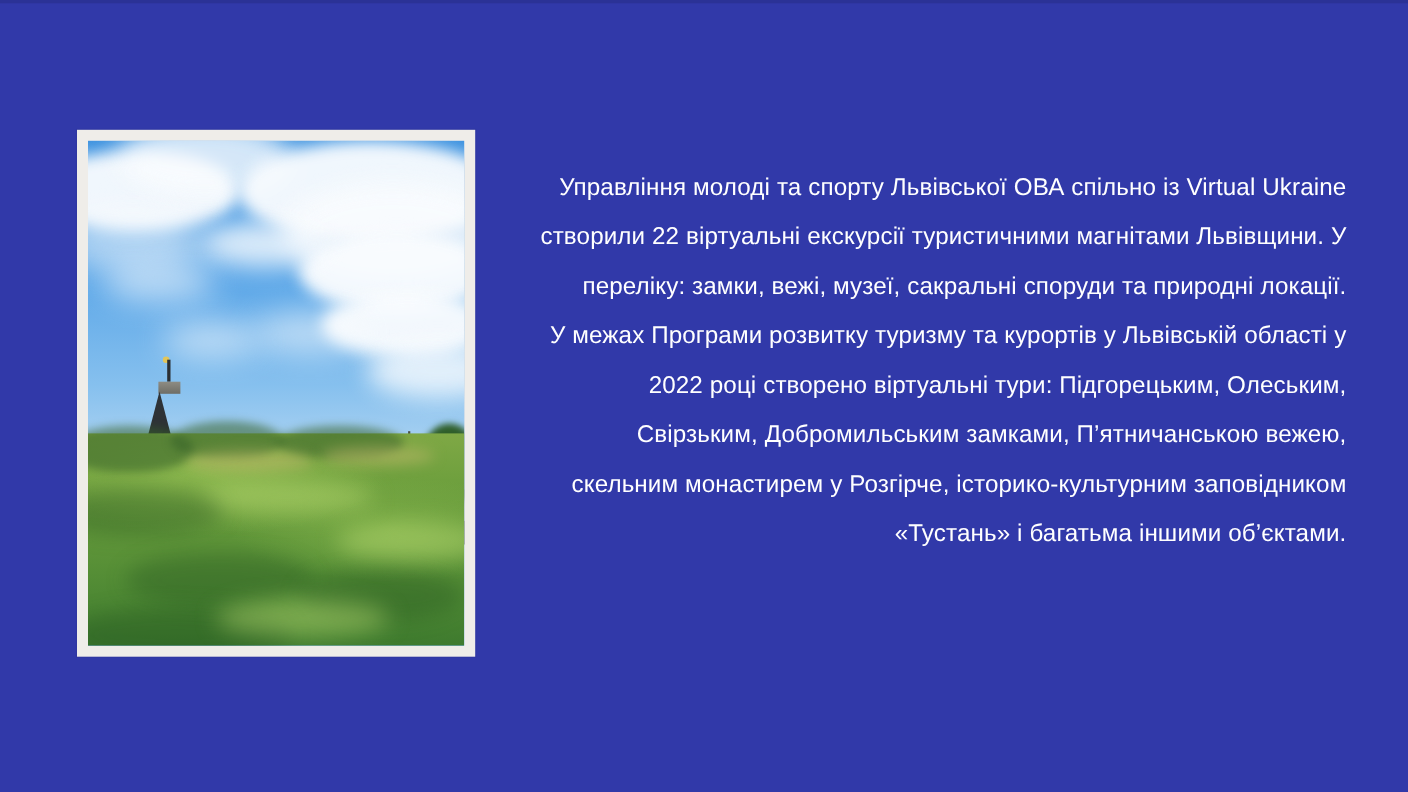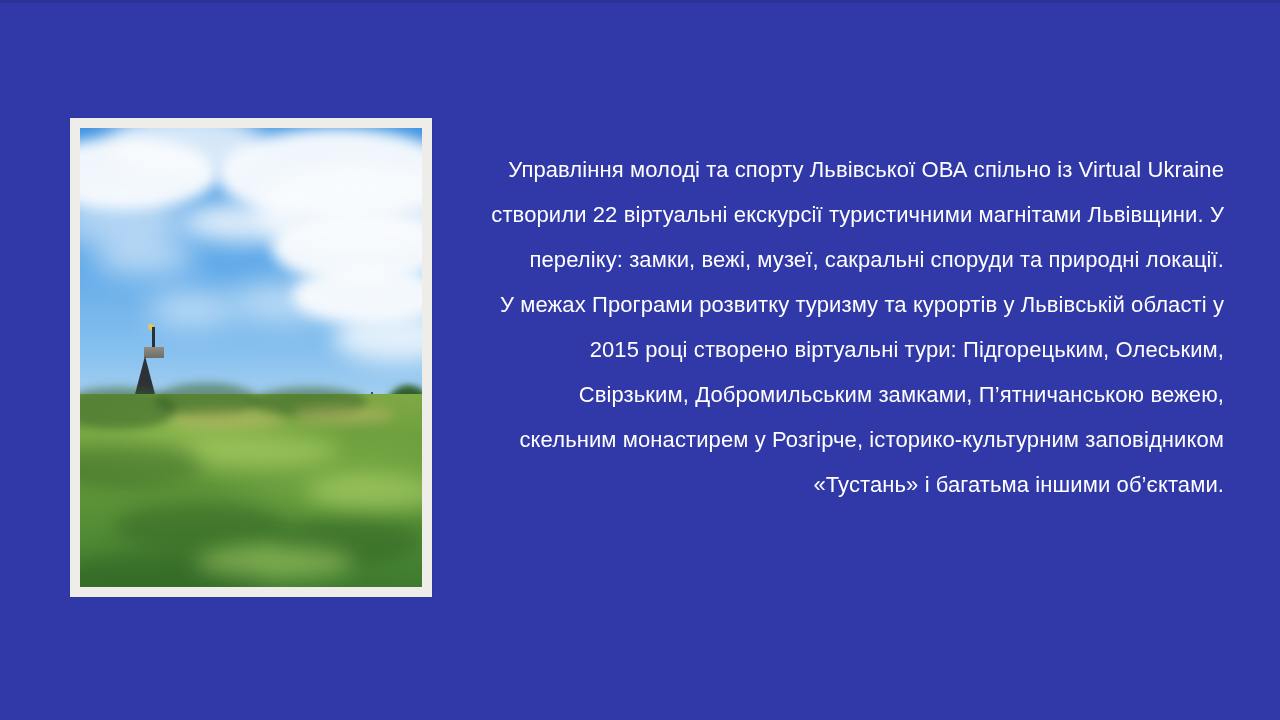--- a/index.html
+++ b/index.html
@@ -306,16 +306,16 @@
         <div class="shadow-patch" style="left:56%;top:64%;width:44%;height:24%;"></div>
         <div class="shadow-patch" style="left:-6%;top:82%;width:60%;height:26%;"></div>
         <div class="light-patch" style="left:34%;top:78%;width:46%;height:18%;"></div>
       </div>
 
     </div>
   </div>
 
   <div id="copy">
     <p>Управління молоді та спорту Львівської ОВА спільно із Virtual Ukraine створили 22 віртуальні екскурсії туристичними магнітами Львівщини. У переліку: замки, вежі, музеї, сакральні споруди та природні локації.</p>
-    <p>У межах Програми розвитку туризму та курортів у Львівській області у 2015 році створено віртуальні тури: Підгорецьким, Олеським, Свірзьким, Добромильським замками, П’ятничанською вежею, скельним монастирем у Розгірче, історико-культурним заповідником «Тустань» і багатьма іншими об’єктами.</p>
+    <p>У межах Програми розвитку туризму та курортів у Львівській області у 2022 році створено віртуальні тури: Підгорецьким, Олеським, Свірзьким, Добромильським замками, П’ятничанською вежею, скельним монастирем у Розгірче, історико-культурним заповідником «Тустань» і багатьма іншими об’єктами.</p>
   </div>
 
 </div>
 
 </body></html>

